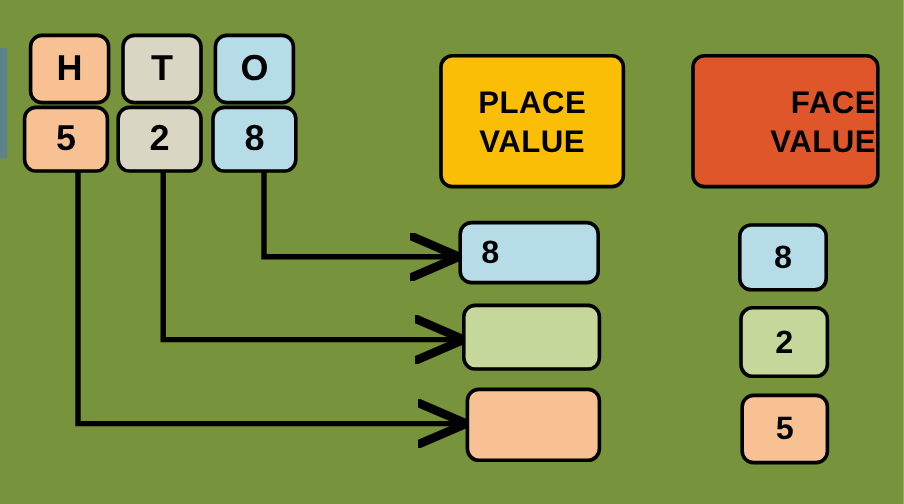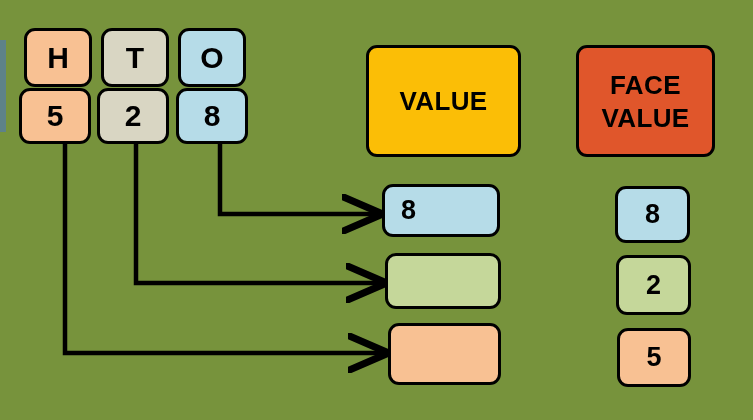--- a/index.html
+++ b/index.html
@@ -123,23 +123,24 @@
     <span>5</span>
   </div>
   <div class="cell fill-beige hto-digit" style="left:97px;  top:88px; width:72px; height:56px;">
     <span>2</span>
   </div>
   <div class="cell fill-blue hto-digit" style="left:176px; top:88px; width:72px; height:56px;">
     <span>8</span>
   </div>
 
   <div class="cell fill-amber banner" style="left:366px; top:45px; width:155px; height:112px;">
+    <span>PLACE</span>
     <span>VALUE</span>
   </div>
-  <div class="cell fill-orange banner" style="left:576px; top:45px; width:139px; height:112px;">
+  <div class="cell fill-orange banner" style="left:576px; top:45px; width:157px; height:112px;align-items:flex-end;">
     <span>FACE</span>
     <span>VALUE</span>
   </div>
 
   <div class="cell fill-blue pv-box" style="left:382px; top:184px; width:118px; height:53px;">
     <span>8</span>
   </div>
   <div class="cell fill-green pv-box" style="left:385px; top:253px; width:116px; height:56px;">
     <span></span>
   </div>

